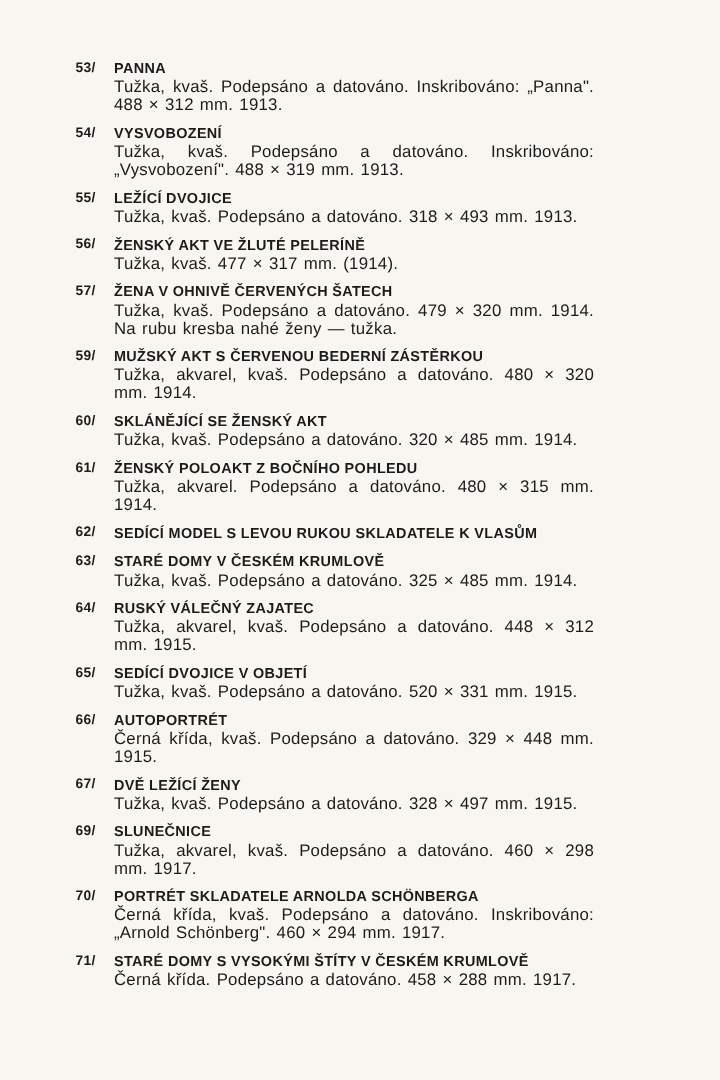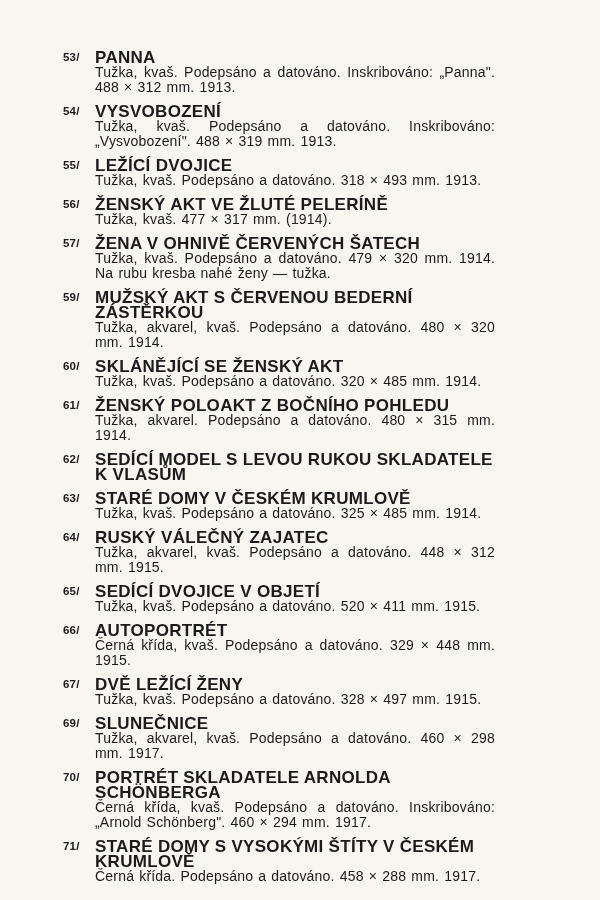--- a/index.html
+++ b/index.html
@@ -28,21 +28,21 @@
     font-size: 11.5px;
     line-height: 15px;
     font-weight: bold;
     letter-spacing: 0.2px;
   }
   .entry-main {
     flex: 1 1 auto;
     min-width: 0;
   }
   .entry-title {
-    font-size: 17px;
+    font-size: 12px;
     line-height: 15px;
     font-weight: bold;
     letter-spacing: 0.3px;
   }
   .entry-body {
     font-size: 14px;
     line-height: 15px;
     letter-spacing: 0.2px;
     text-align: justify;
     word-spacing: 1px;
@@ -138,21 +138,21 @@
     <div class="entry-main">
       <div class="entry-title">RUSKÝ VÁLEČNÝ ZAJATEC</div>
       <div class="entry-body">Tužka, akvarel, kvaš. Podepsáno a datováno. 448 × 312 mm. 1915.</div>
     </div>
   </div>
 
   <div class="entry">
     <div class="entry-num">65/</div>
     <div class="entry-main">
       <div class="entry-title">SEDÍCÍ DVOJICE V OBJETÍ</div>
-      <div class="entry-body">Tužka, kvaš. Podepsáno a datováno. 520 × 411 mm. 1915.</div>
+      <div class="entry-body">Tužka, kvaš. Podepsáno a datováno. 520 × 331 mm. 1915.</div>
     </div>
   </div>
 
   <div class="entry">
     <div class="entry-num">66/</div>
     <div class="entry-main">
       <div class="entry-title">AUTOPORTRÉT</div>
       <div class="entry-body">Černá křída, kvaš. Podepsáno a datováno. 329 × 448 mm. 1915.</div>
     </div>
   </div>

